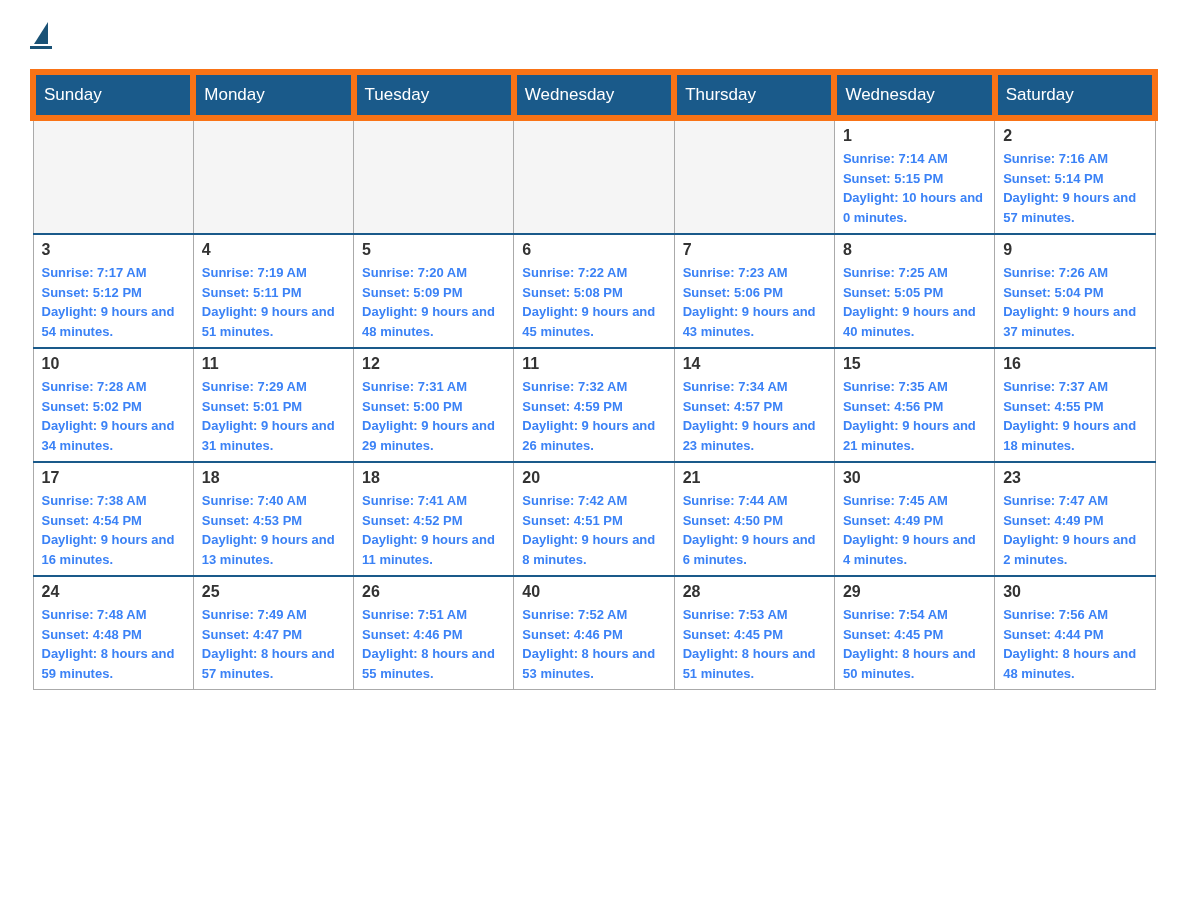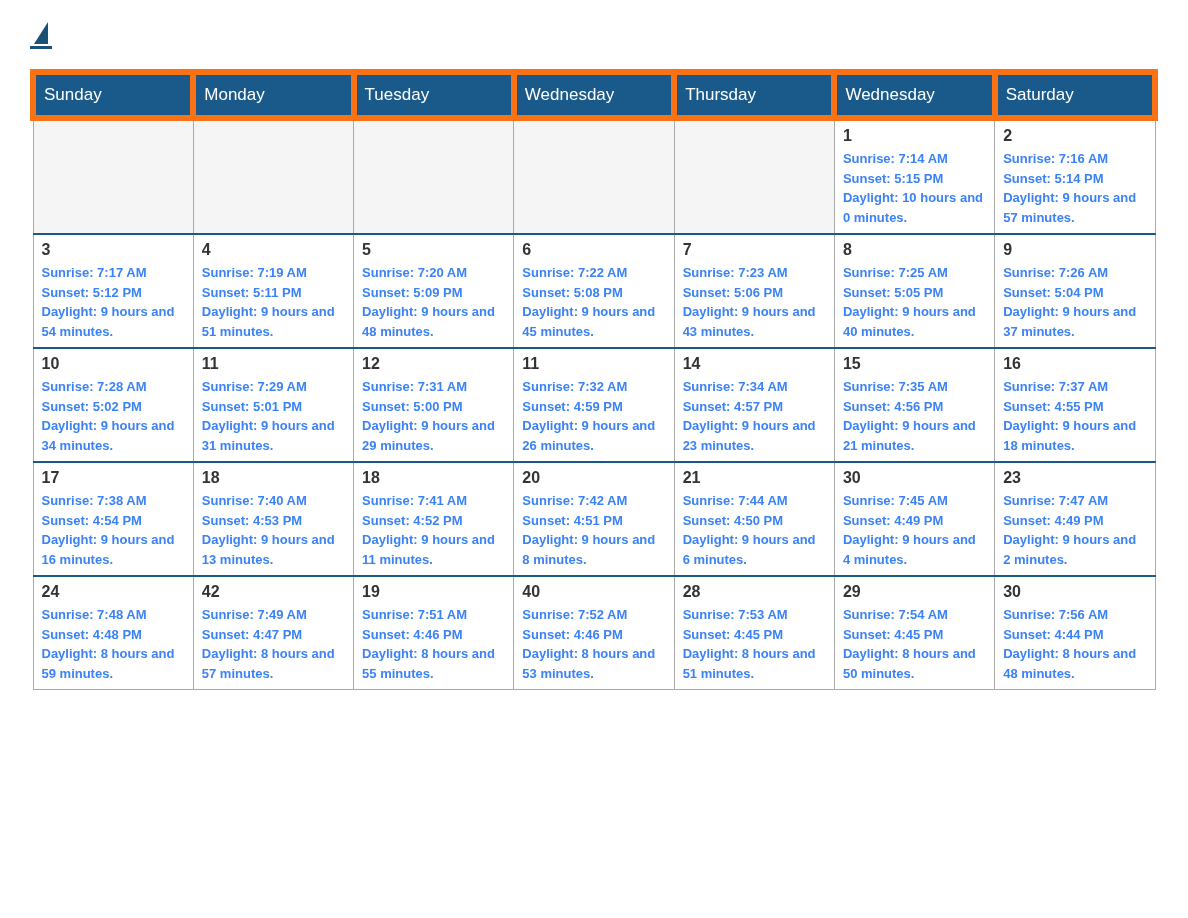--- a/index.html
+++ b/index.html
@@ -250,25 +250,25 @@
           <span class="day-number">23</span>
           <div class="day-info">Sunrise: 7:47 AM<br>Sunset: 4:49 PM<br>Daylight: 9 hours and 2 minutes.</div>
         </td>
       </tr>
       <tr>
         <td>
           <span class="day-number">24</span>
           <div class="day-info">Sunrise: 7:48 AM<br>Sunset: 4:48 PM<br>Daylight: 8 hours and 59 minutes.</div>
         </td>
         <td>
-          <span class="day-number">42</span>
+          <span class="day-number">25</span>
           <div class="day-info">Sunrise: 7:49 AM<br>Sunset: 4:47 PM<br>Daylight: 8 hours and 57 minutes.</div>
         </td>
         <td>
-          <span class="day-number">19</span>
+          <span class="day-number">26</span>
           <div class="day-info">Sunrise: 7:51 AM<br>Sunset: 4:46 PM<br>Daylight: 8 hours and 55 minutes.</div>
         </td>
         <td>
           <span class="day-number">40</span>
           <div class="day-info">Sunrise: 7:52 AM<br>Sunset: 4:46 PM<br>Daylight: 8 hours and 53 minutes.</div>
         </td>
         <td>
           <span class="day-number">28</span>
           <div class="day-info">Sunrise: 7:53 AM<br>Sunset: 4:45 PM<br>Daylight: 8 hours and 51 minutes.</div>
         </td>

